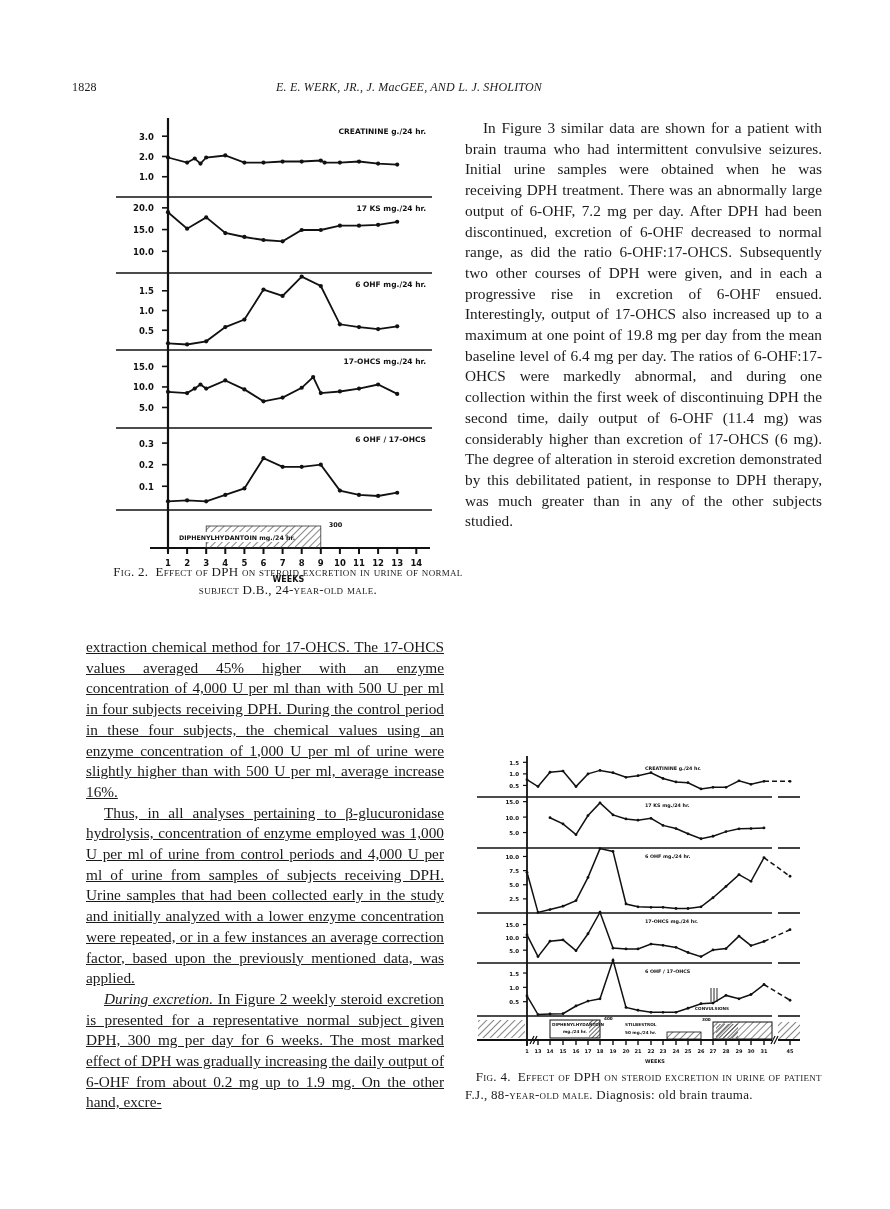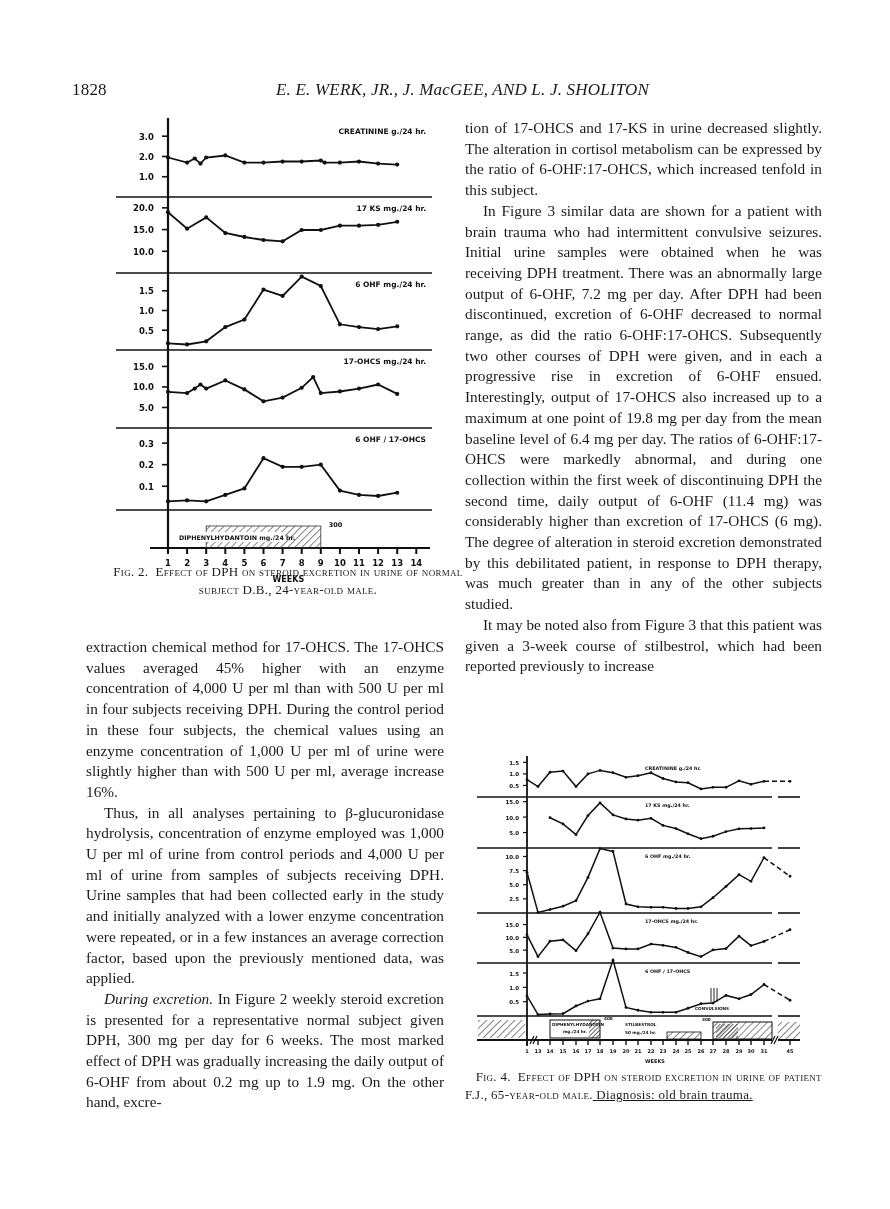--- a/index.html
+++ b/index.html
@@ -1,26 +1,26 @@
 <!DOCTYPE html>
 <html><head>
 <meta charset="utf-8">
 <style>
   html,body{margin:0;padding:0;background:#fff;}
   body{width:890px;height:1209px;position:relative;overflow:hidden;font-family:"Liberation Serif","DejaVu Serif",serif;color:#1a1a1a;}
-  .hdr{position:absolute;top:80px;font-size:17px;letter-spacing:0.2px;}
+  .hdr{position:absolute;top:80px;font-size:12px;letter-spacing:0.2px;}
   .pagenum{left:72px;}
   .authors{left:276px;font-style:italic;}
   .col{position:absolute;font-size:15.3px;line-height:20.7px;text-align:justify;}
   .col p{margin:0;}
   .col p.ind{text-indent:18px;}
-  .left-col{left:86px;top:637px;width:358px;}
+  .left-col{left:86px;top:637px;width:358px;text-decoration:underline;}
   .right-col{left:465px;top:118px;width:357px;}
   .cap{position:absolute;font-size:13px;line-height:18px;font-variant:small-caps;letter-spacing:0.3px;}
-  .cap .plain{font-variant:normal;text-decoration:underline;}
+  .cap .plain{font-variant:normal;}
   .cap2{left:88px;top:563px;width:360px;text-align:center;margin-left:20px;}
   .cap3{left:465px;top:1068px;width:360px;}
   svg text{font-family:"DejaVu Sans","Liberation Sans",sans-serif;font-weight:bold;}
   svg{position:absolute;left:0;top:0;}
   .it{font-style:italic;}
 </style>
 </head>
 <body>
 
 <div class="hdr pagenum">1828</div>
@@ -416,21 +416,19 @@
   <span>Effect of DPH on steroid excretion in urine of normal subject D.B., 24-year-old male.</span>
 </div>
 
 <div class="col left-col">
   <p>extraction chemical method for 17-OHCS. The 17-OHCS values averaged 45% higher with an enzyme concentration of 4,000 U per ml than with 500 U per ml in four subjects receiving DPH. During the control period in these four subjects, the chemical values using an enzyme concentration of 1,000 U per ml of urine were slightly higher than with 500 U per ml, average increase 16%.</p>
   <p class="ind">Thus, in all analyses pertaining to β-glucuronidase hydrolysis, concentration of enzyme employed was 1,000 U per ml of urine from control periods and 4,000 U per ml of urine from samples of subjects receiving DPH. Urine samples that had been collected early in the study and initially analyzed with a lower enzyme concentration were repeated, or in a few instances an average correction factor, based upon the previously mentioned data, was applied.</p>
   <p class="ind"><span class="it">During excretion.</span><span> In Figure 2 weekly steroid excretion is presented for a representative normal subject given DPH, 300 mg per day for 6 weeks. The most marked effect of DPH was gradually increasing the daily output of 6-OHF from about 0.2 mg up to 1.9 mg. On the other hand, excre-</span></p>
 </div>
 
 <div class="col right-col">
-  <p>tion of 17-OHCS and 17-KS in urine decreased slightly. The alteration in cortisol metabolism can be expressed by the ratio of 6-OHF:17-OHCS, which increased tenfold in this subject.</p>
   <p class="ind">In Figure 3 similar data are shown for a patient with brain trauma who had intermittent convulsive seizures. Initial urine samples were obtained when he was receiving DPH treatment. There was an abnormally large output of 6-OHF, 7.2 mg per day. After DPH had been discontinued, excretion of 6-OHF decreased to normal range, as did the ratio 6-OHF:17-OHCS. Subsequently two other courses of DPH were given, and in each a progressive rise in excretion of 6-OHF ensued. Interestingly, output of 17-OHCS also increased up to a maximum at one point of 19.8 mg per day from the mean baseline level of 6.4 mg per day. The ratios of 6-OHF:17-OHCS were markedly abnormal, and during one collection within the first week of discontinuing DPH the second time, daily output of 6-OHF (11.4 mg) was considerably higher than excretion of 17-OHCS (6 mg). The degree of alteration in steroid excretion demonstrated by this debilitated patient, in response to DPH therapy, was much greater than in any of the other subjects studied.</p>
-  <p class="ind">It may be noted also from Figure 3 that this patient was given a 3-week course of stilbestrol, which had been reported previously to increase</p>
 </div>
 
 <div class="cap cap3">
   &nbsp;&nbsp;&nbsp;<span>Fig. 4.</span>&nbsp;
-  <span>Effect of DPH on steroid excretion in urine of patient F.J., 65-year-old male.</span><span class="plain"> Diagnosis: old brain trauma.</span>
+  <span>Effect of DPH on steroid excretion in urine of patient F.J., 88-year-old male.</span><span class="plain"> Diagnosis: old brain trauma.</span>
 </div>
 
 </body></html>

